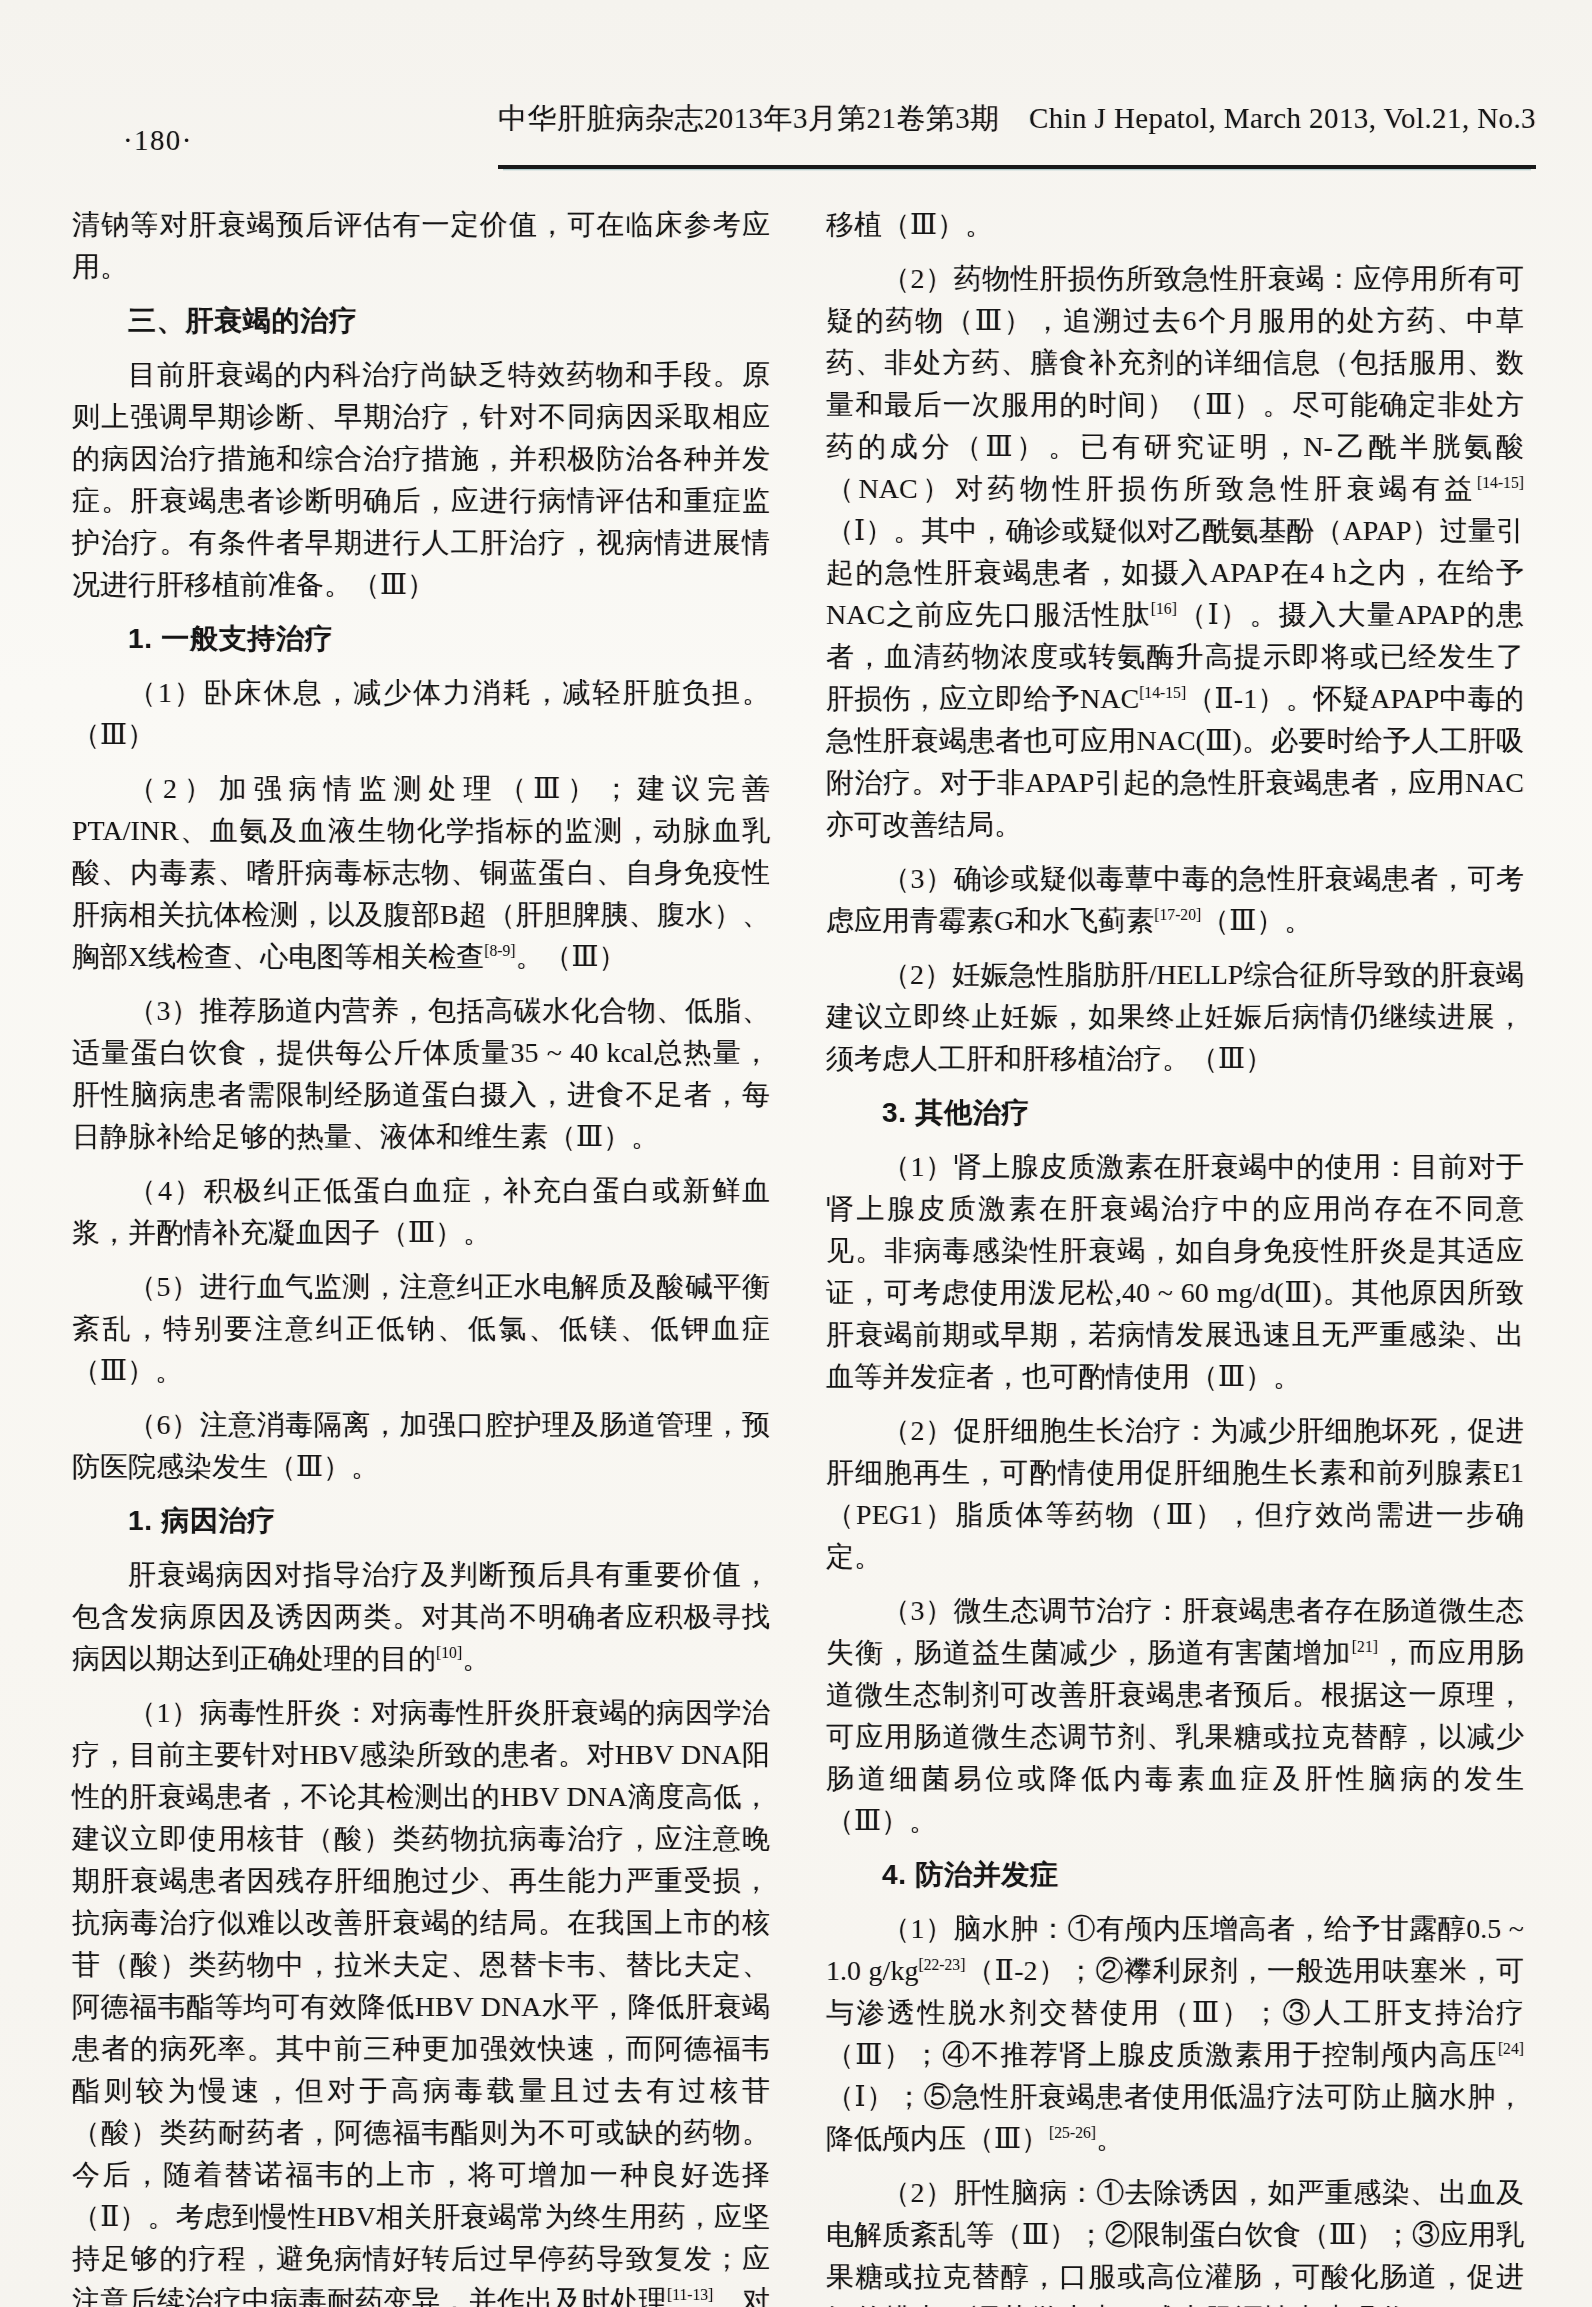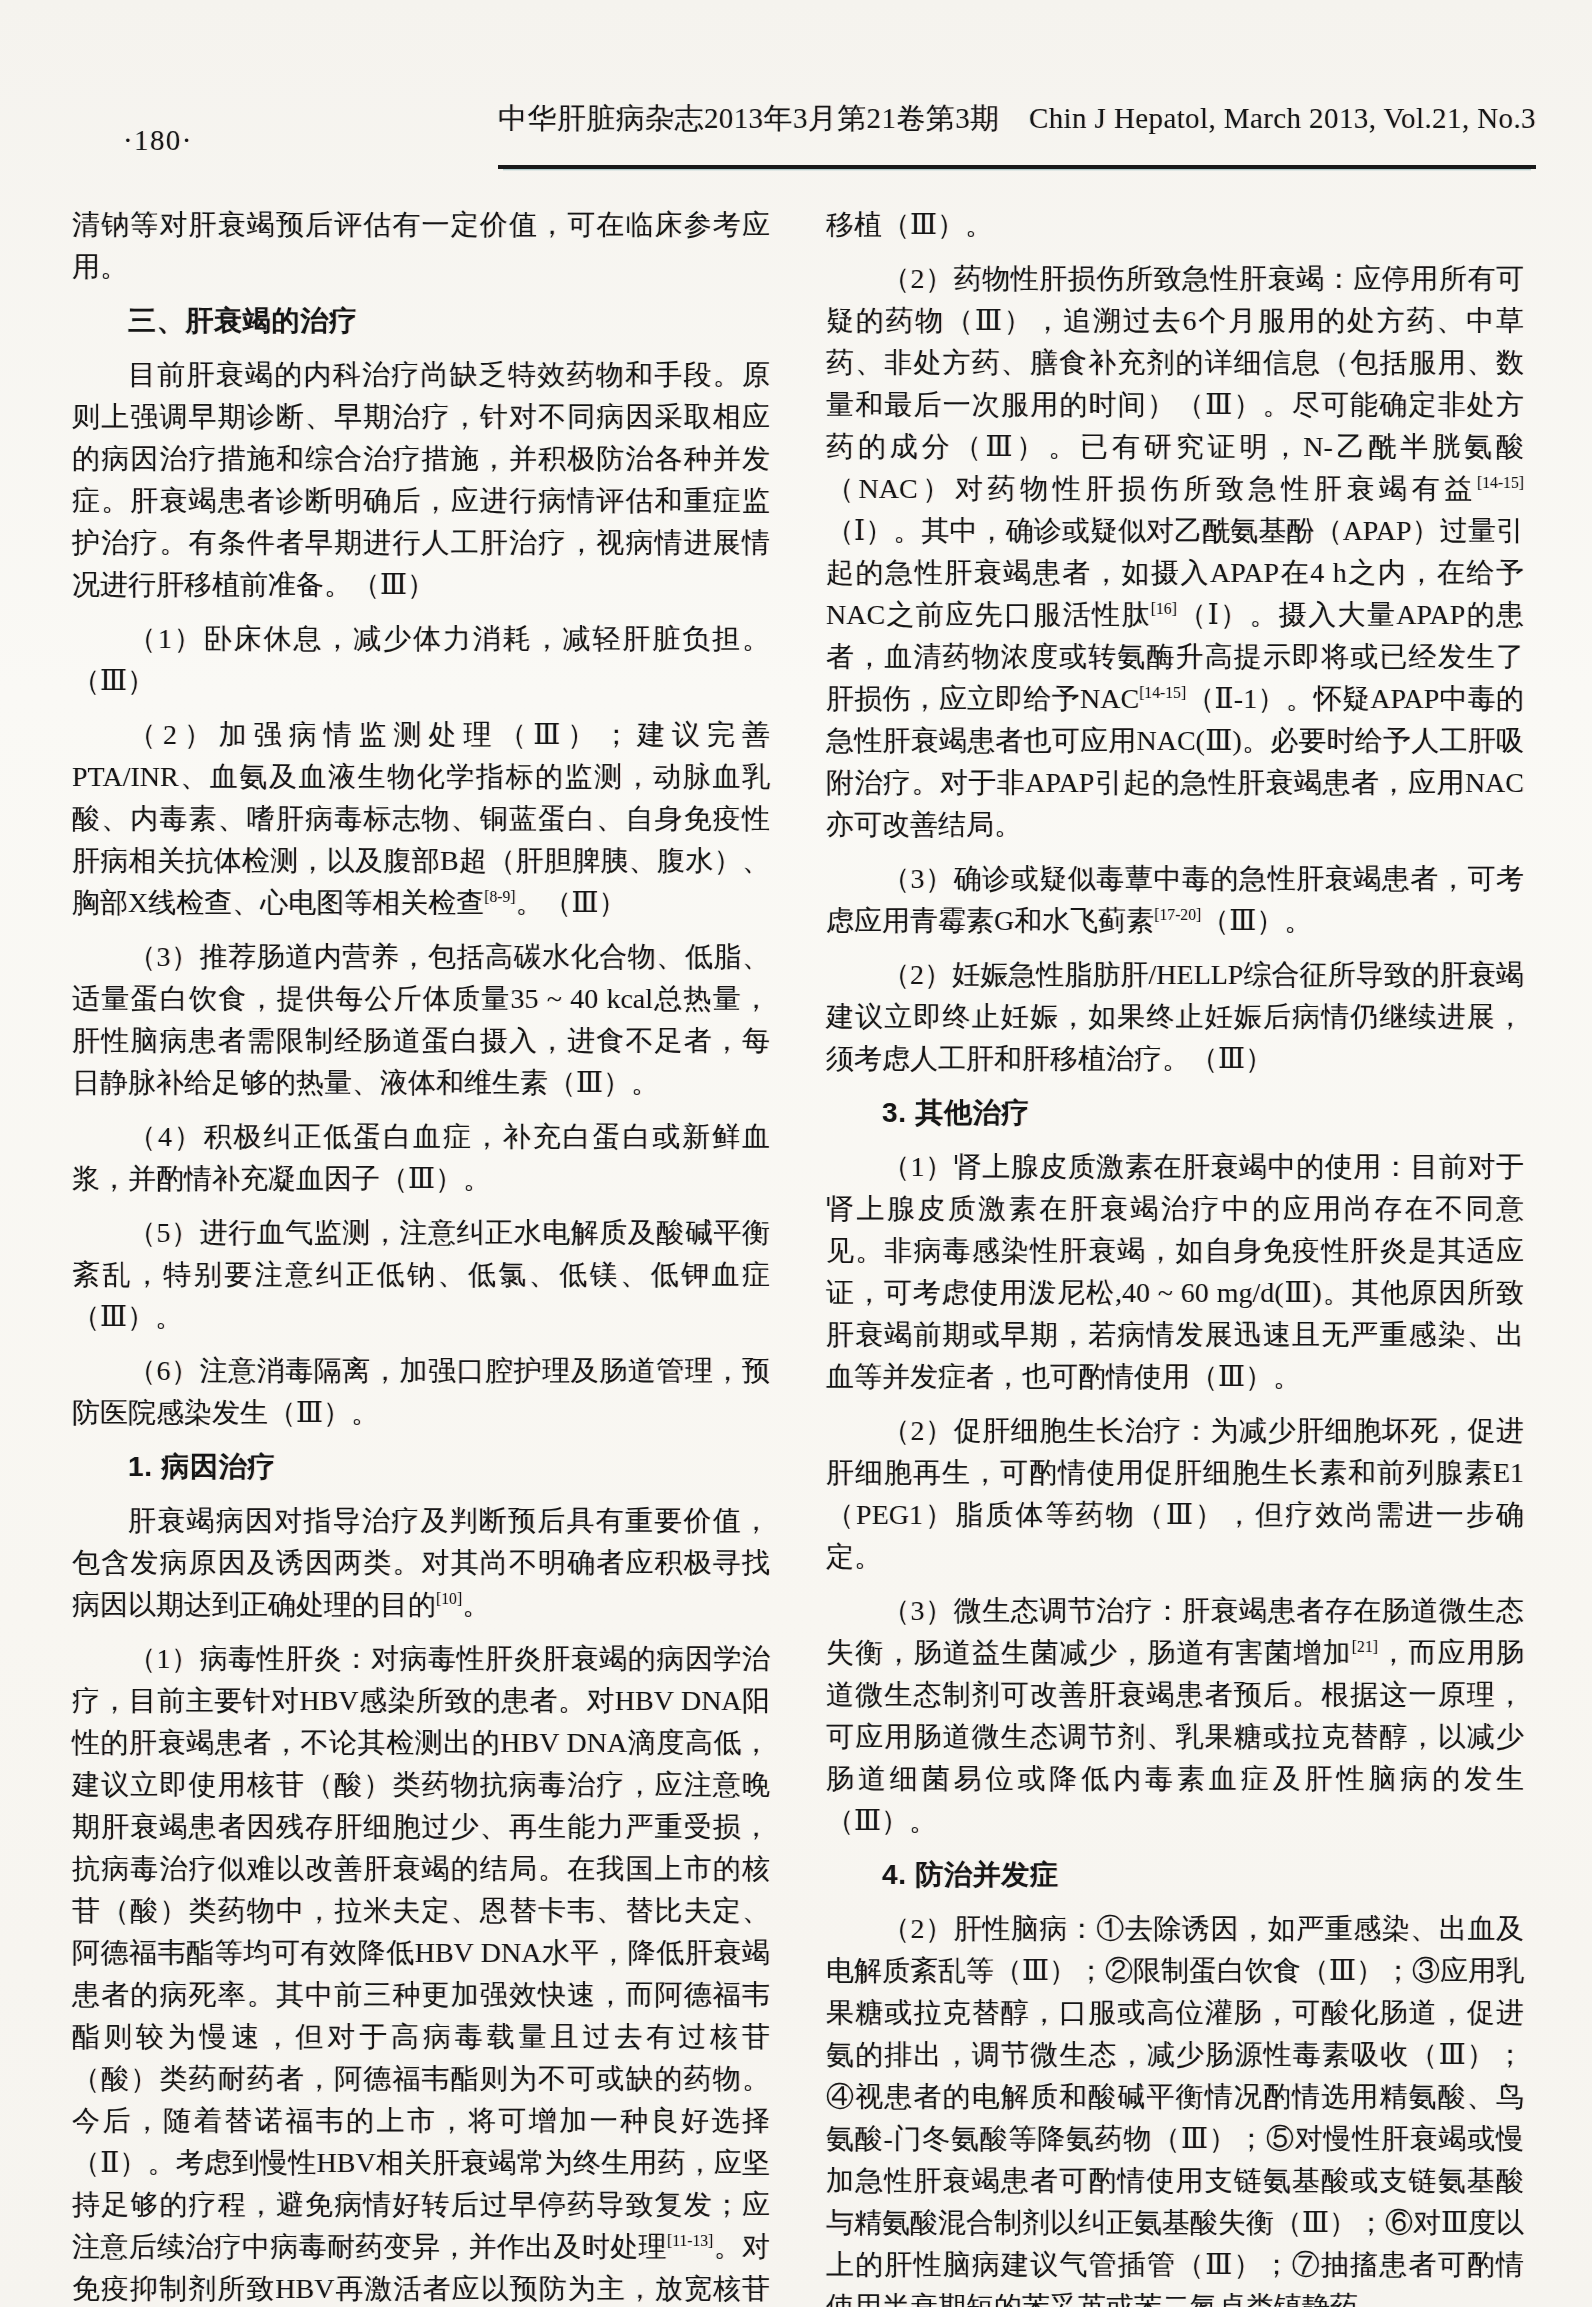--- a/index.html
+++ b/index.html
@@ -87,20 +87,21 @@
     <div class="header-title-wrap">
       <div class="header-title">中华肝脏病杂志2013年3月第21卷第3期　Chin J Hepatol, March 2013, Vol.21, No.3</div>
     </div>
   </div>
 
   <div class="content">
     <div class="column">
         <p class="para cont">清钠等对肝衰竭预后评估有一定价值，可在临床参考应用。</p>
         <p class="para heading">三、肝衰竭的治疗</p>
         <p class="para">目前肝衰竭的内科治疗尚缺乏特效药物和手段。原则上强调早期诊断、早期治疗，针对不同病因采取相应的病因治疗措施和综合治疗措施，并积极防治各种并发症。肝衰竭患者诊断明确后，应进行病情评估和重症监护治疗。有条件者早期进行人工肝治疗，视病情进展情况进行肝移植前准备。（Ⅲ）</p>
+        <p class="para heading">1. 一般支持治疗</p>
         <p class="para">（1）卧床休息，减少体力消耗，减轻肝脏负担。（Ⅲ）</p>
         <p class="para">（2）加强病情监测处理（Ⅲ）；建议完善PTA/INR、血氨及血液生物化学指标的监测，动脉血乳酸、内毒素、嗜肝病毒标志物、铜蓝蛋白、自身免疫性肝病相关抗体检测，以及腹部B超（肝胆脾胰、腹水）、胸部X线检查、心电图等相关检查<sup>[8-9]</sup>。（Ⅲ）</p>
         <p class="para">（3）推荐肠道内营养，包括高碳水化合物、低脂、适量蛋白饮食，提供每公斤体质量35 ~ 40 kcal总热量，肝性脑病患者需限制经肠道蛋白摄入，进食不足者，每日静脉补给足够的热量、液体和维生素（Ⅲ）。</p>
         <p class="para">（4）积极纠正低蛋白血症，补充白蛋白或新鲜血浆，并酌情补充凝血因子（Ⅲ）。</p>
         <p class="para">（5）进行血气监测，注意纠正水电解质及酸碱平衡紊乱，特别要注意纠正低钠、低氯、低镁、低钾血症（Ⅲ）。</p>
         <p class="para">（6）注意消毒隔离，加强口腔护理及肠道管理，预防医院感染发生（Ⅲ）。</p>
         <p class="para heading">1. 病因治疗</p>
         <p class="para">肝衰竭病因对指导治疗及判断预后具有重要价值，包含发病原因及诱因两类。对其尚不明确者应积极寻找病因以期达到正确处理的目的<sup>[10]</sup>。</p>
         <p class="para">（1）病毒性肝炎：对病毒性肝炎肝衰竭的病因学治疗，目前主要针对HBV感染所致的患者。对HBV DNA阳性的肝衰竭患者，不论其检测出的HBV DNA滴度高低，建议立即使用核苷（酸）类药物抗病毒治疗，应注意晚期肝衰竭患者因残存肝细胞过少、再生能力严重受损，抗病毒治疗似难以改善肝衰竭的结局。在我国上市的核苷（酸）类药物中，拉米夫定、恩替卡韦、替比夫定、阿德福韦酯等均可有效降低HBV DNA水平，降低肝衰竭患者的病死率。其中前三种更加强效快速，而阿德福韦酯则较为慢速，但对于高病毒载量且过去有过核苷（酸）类药耐药者，阿德福韦酯则为不可或缺的药物。今后，随着替诺福韦的上市，将可增加一种良好选择（Ⅱ）。考虑到慢性HBV相关肝衰竭常为终生用药，应坚持足够的疗程，避免病情好转后过早停药导致复发；应注意后续治疗中病毒耐药变异，并作出及时处理<sup>[11-13]</sup>。对免疫抑制剂所致HBV再激活者应以预防为主，放宽核苷（酸）类药物的适应证（HBV血清学标志物阳性即可）。</p>
         <p class="para">甲型、戊型病毒性肝炎引起的急性肝衰竭，目前尚未证明病毒特异性治疗有效(Ⅲ)。对确定或疑似疱疹病毒或水痘-带状疱疹病毒感染引发的急性肝衰竭患者，可使用阿昔洛韦（5 ~ 10 mg/kg，每8 h静脉滴注）治疗，并应考虑进行肝</p>
@@ -108,17 +109,18 @@
     <div class="column">
         <p class="para cont">移植（Ⅲ）。</p>
         <p class="para">（2）药物性肝损伤所致急性肝衰竭：应停用所有可疑的药物（Ⅲ），追溯过去6个月服用的处方药、中草药、非处方药、膳食补充剂的详细信息（包括服用、数量和最后一次服用的时间）（Ⅲ）。尽可能确定非处方药的成分（Ⅲ）。已有研究证明，N-乙酰半胱氨酸（NAC）对药物性肝损伤所致急性肝衰竭有益<sup>[14-15]</sup>（Ⅰ）。其中，确诊或疑似对乙酰氨基酚（APAP）过量引起的急性肝衰竭患者，如摄入APAP在4 h之内，在给予NAC之前应先口服活性肽<sup>[16]</sup>（Ⅰ）。摄入大量APAP的患者，血清药物浓度或转氨酶升高提示即将或已经发生了肝损伤，应立即给予NAC<sup>[14-15]</sup>（Ⅱ-1）。怀疑APAP中毒的急性肝衰竭患者也可应用NAC(Ⅲ)。必要时给予人工肝吸附治疗。对于非APAP引起的急性肝衰竭患者，应用NAC亦可改善结局。</p>
         <p class="para">（3）确诊或疑似毒蕈中毒的急性肝衰竭患者，可考虑应用青霉素G和水飞蓟素<sup>[17-20]</sup>（Ⅲ）。</p>
         <p class="para">（2）妊娠急性脂肪肝/HELLP综合征所导致的肝衰竭建议立即终止妊娠，如果终止妊娠后病情仍继续进展，须考虑人工肝和肝移植治疗。（Ⅲ）</p>
         <p class="para heading">3. 其他治疗</p>
         <p class="para">（1）肾上腺皮质激素在肝衰竭中的使用：目前对于肾上腺皮质激素在肝衰竭治疗中的应用尚存在不同意见。非病毒感染性肝衰竭，如自身免疫性肝炎是其适应证，可考虑使用泼尼松,40 ~ 60 mg/d(Ⅲ)。其他原因所致肝衰竭前期或早期，若病情发展迅速且无严重感染、出血等并发症者，也可酌情使用（Ⅲ）。</p>
         <p class="para">（2）促肝细胞生长治疗：为减少肝细胞坏死，促进肝细胞再生，可酌情使用促肝细胞生长素和前列腺素E1（PEG1）脂质体等药物（Ⅲ），但疗效尚需进一步确定。</p>
         <p class="para">（3）微生态调节治疗：肝衰竭患者存在肠道微生态失衡，肠道益生菌减少，肠道有害菌增加<sup>[21]</sup>，而应用肠道微生态制剂可改善肝衰竭患者预后。根据这一原理，可应用肠道微生态调节剂、乳果糖或拉克替醇，以减少肠道细菌易位或降低内毒素血症及肝性脑病的发生（Ⅲ）。</p>
         <p class="para heading">4. 防治并发症</p>
+        <p class="para">（1）脑水肿：①有颅内压增高者，给予甘露醇0.5 ~ 1.0 g/kg<sup>[22-23]</sup>（Ⅱ-2）；②襻利尿剂，一般选用呋塞米，可与渗透性脱水剂交替使用（Ⅲ）；③人工肝支持治疗（Ⅲ）；④不推荐肾上腺皮质激素用于控制颅内高压<sup>[24]</sup>（Ⅰ）；⑤急性肝衰竭患者使用低温疗法可防止脑水肿，降低颅内压（Ⅲ）<sup>[25-26]</sup>。</p>
         <p class="para">（2）肝性脑病：①去除诱因，如严重感染、出血及电解质紊乱等（Ⅲ）；②限制蛋白饮食（Ⅲ）；③应用乳果糖或拉克替醇，口服或高位灌肠，可酸化肠道，促进氨的排出，调节微生态，减少肠源性毒素吸收（Ⅲ）；④视患者的电解质和酸碱平衡情况酌情选用精氨酸、鸟氨酸-门冬氨酸等降氨药物（Ⅲ）；⑤对慢性肝衰竭或慢加急性肝衰竭患者可酌情使用支链氨基酸或支链氨基酸与精氨酸混合制剂以纠正氨基酸失衡（Ⅲ）；⑥对Ⅲ度以上的肝性脑病建议气管插管（Ⅲ）；⑦抽搐患者可酌情使用半衰期短的苯妥英或苯二氮卓类镇静药</p>
       </div>
   </div>
 </div>
 
 
 </body></html>

